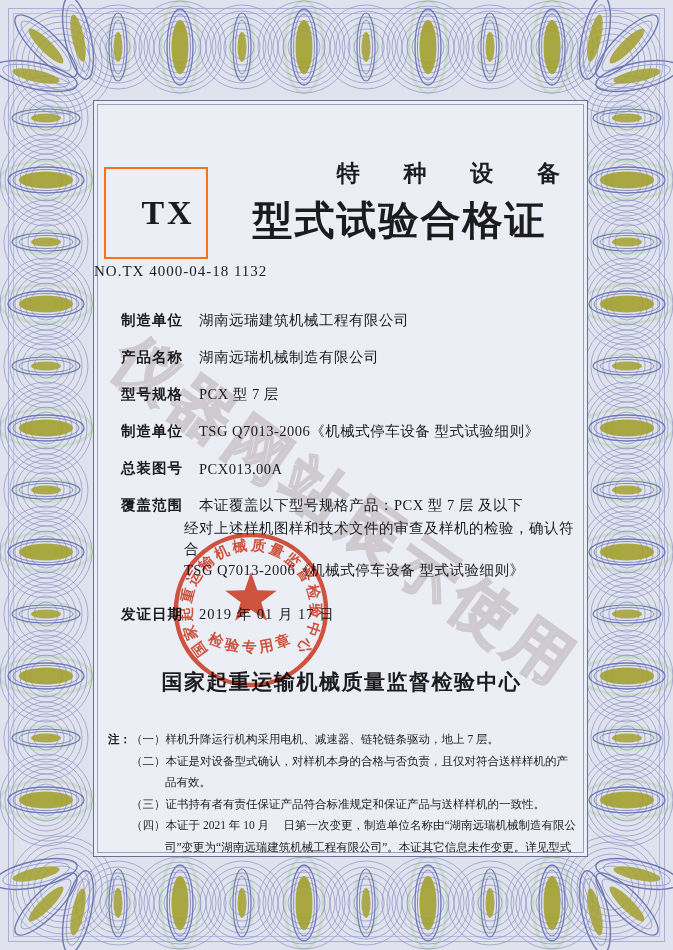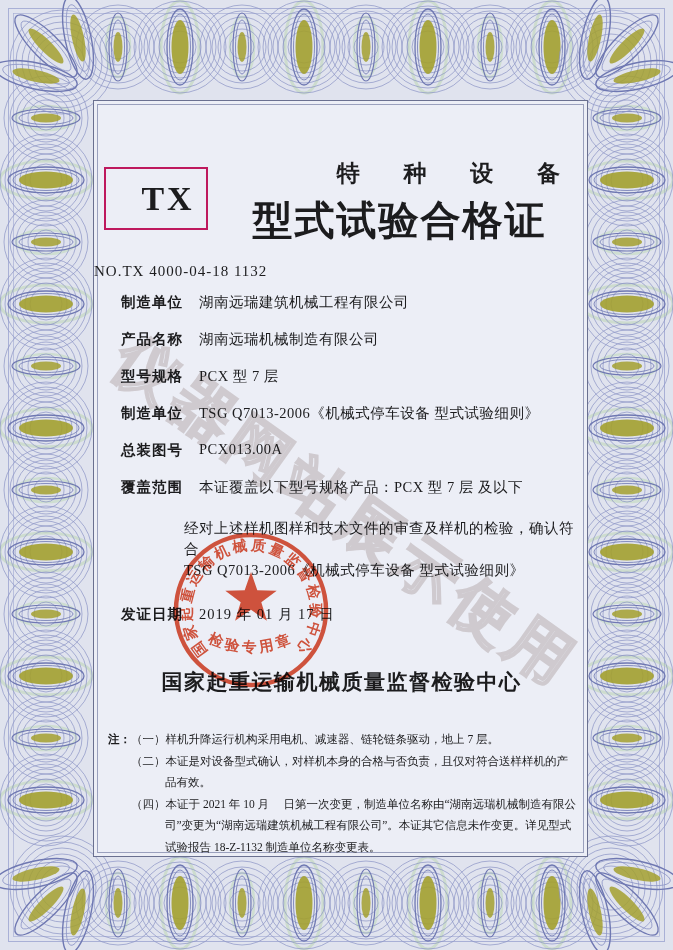--- a/index.html
+++ b/index.html
@@ -24,38 +24,38 @@
     overflow:hidden;
   }
   .watermark { position:absolute; left:0; top:0; }
   .watermark text {
     font-family:"Liberation Sans","DejaVu Sans",sans-serif;
     font-size:62px; font-weight:700; letter-spacing:7px;
     fill:none; stroke:#c8c2c6; stroke-width:2.3; opacity:.8;
   }
 
   .tx-box {
-    position:absolute; left:10px; top:66px; width:104px; height:63px;
-    border:2px solid #be185d; display:flex; align-items:center; justify-content:center;
+    position:absolute; left:10px; top:66px; width:104px; height:92px;
+    border:2px solid #f97316; display:flex; align-items:center; justify-content:center;
     font-size:34px; font-weight:700; letter-spacing:3px;padding-left:24px;
   }
   .title-top {
     position:absolute; left:114px; top:57px; width:371px;
     text-align:right; font-size:23px; font-weight:700; letter-spacing:19px; text-indent:19px;
   }
   .title-main {
     position:absolute; left:114px; top:92px; width:371px;
     text-align:center; font-size:40px; font-weight:700; letter-spacing:2px;padding-left:12px;
   }
   .cert-no {
     position:absolute; left:0; top:162px; width:495px;
     text-align:left; font-size:15px; letter-spacing:1px;
   }
   .fields { position:absolute; left:27px; top:192px; width:460px; }
-  .field-row { display:flex; height:37px; align-items:flex-start; font-size:14.5px; }
+  .field-row { display:flex; height:37px; align-items:flex-end; font-size:14.5px; }
   .field-label { width:78px; font-weight:700; letter-spacing:1px; flex:none; }
   .field-value { letter-spacing:.5px; white-space:nowrap; }
   .statement {
     position:absolute; left:90px; top:417px; width:400px;
     font-size:14.5px; line-height:21px; letter-spacing:.5px;
   }
   .date-row { position:absolute; left:27px; top:504px; display:flex; font-size:14.5px; }
   .date-label { font-weight:700; letter-spacing:1px; width:78px; }
   .date-value { letter-spacing:1px; }
   .authority {
@@ -223,20 +223,21 @@
     <span class="date-value">2019 年 01 月 17 日</span>
   </div>
 
   <div class="authority">国家起重运输机械质量监督检验中心</div>
 
   <div class="notes">
     <span class="notes-label">注：</span>
     <ul class="notes-list">
       <li>（一）样机升降运行机构采用电机、减速器、链轮链条驱动，地上 7 层。</li>
       <li>（二）本证是对设备型式确认，对样机本身的合格与否负责，且仅对符合送样样机的产品有效。</li>
+      <li>（三）证书持有者有责任保证产品符合标准规定和保证产品与送样样机的一致性。</li>
       <li>（四）本证于 2021 年 10 月　 日第一次变更，制造单位名称由“湖南远瑞机械制造有限公司”变更为“湖南远瑞建筑机械工程有限公司”。本证其它信息未作变更。详见型式试验报告 18-Z-1132 制造单位名称变更表。</li>
     </ul>
   </div>
 
   <svg class="seal" width="170" height="170" viewBox="0 0 170 170">
     <circle cx="85" cy="85" r="75" fill="none" stroke="#dd4a2e" stroke-width="4.5"></circle>
     <path id="sealArc" d="M 46.4 131 A 60 60 0 1 1 123.6 131" fill="none"></path>
     <text class="seal-ring-text">
       <textPath href="#sealArc" startOffset="6">国家起重运输机械质量监督检验中心</textPath>
     </text>

